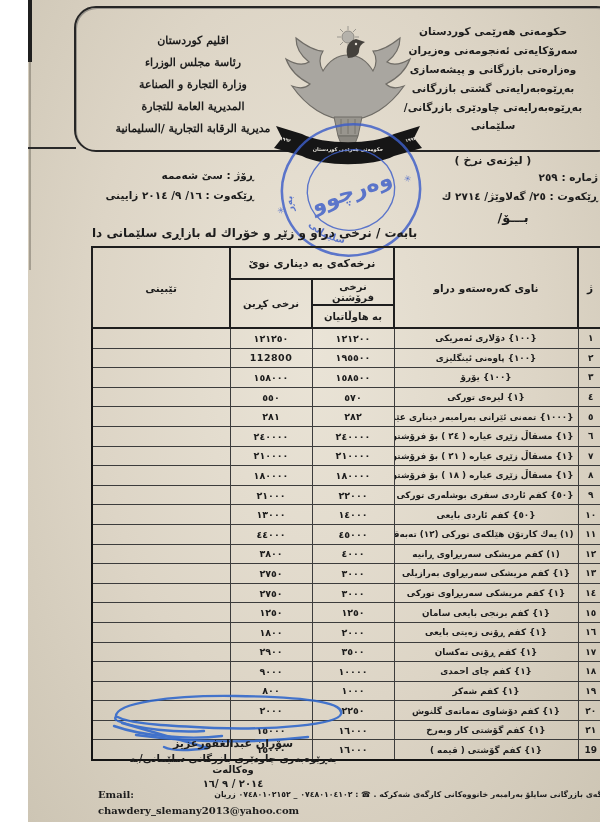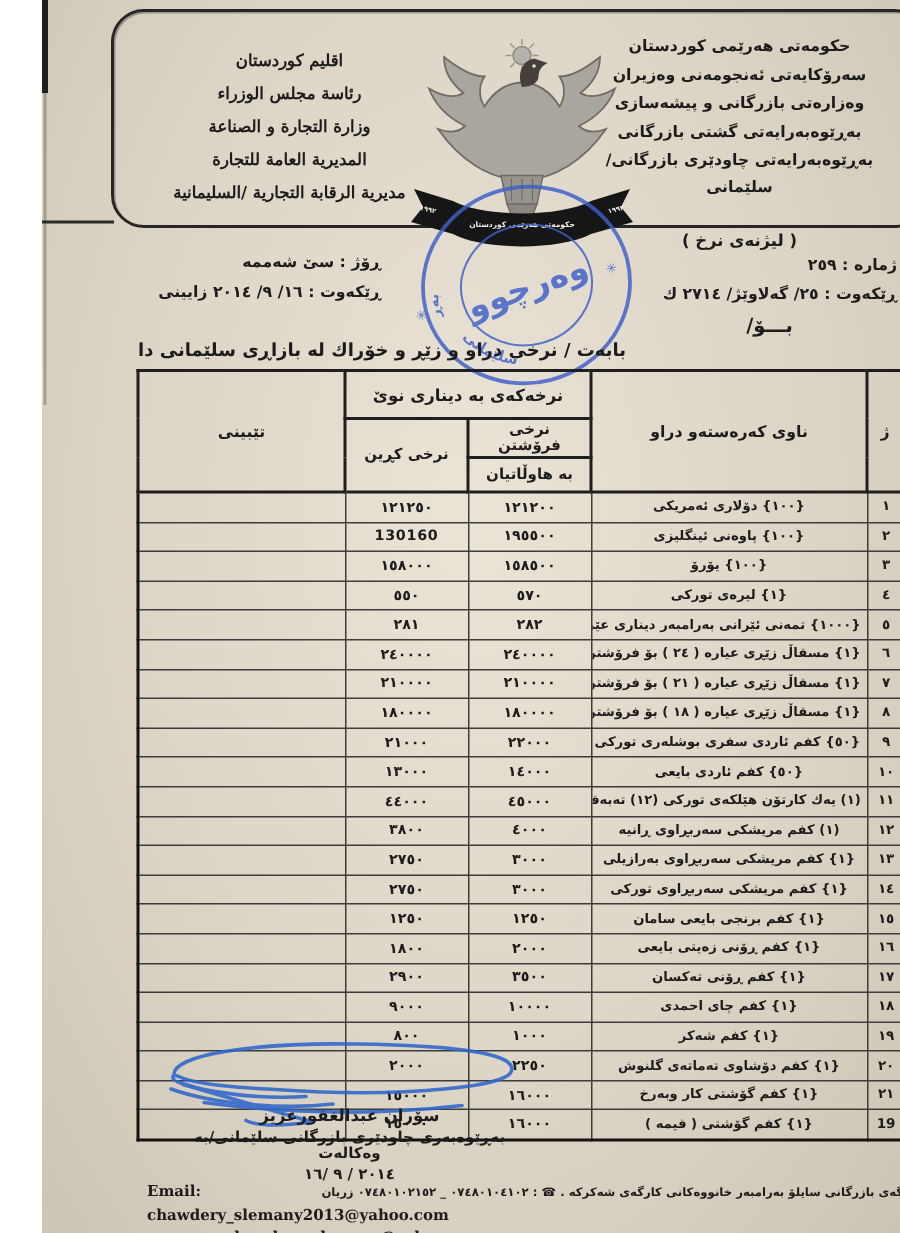--- a/index.html
+++ b/index.html
@@ -178,21 +178,21 @@
           <td class="row-number">١</td>
           <td class="item-name-cell">{١٠٠} دۆلاری ئەمریکی</td>
           <td class="sell-price-cell">١٢١٢٠٠</td>
           <td class="buy-price-cell">١٢١٢٥٠</td>
           <td class="note-cell"></td>
         </tr>
         <tr>
           <td class="row-number">٢</td>
           <td class="item-name-cell">{١٠٠} پاوەنی ئینگلیزی</td>
           <td class="sell-price-cell">١٩٥٥٠٠</td>
-          <td class="buy-price-cell">130160</td>
+          <td class="buy-price-cell">112800</td>
           <td class="note-cell"></td>
         </tr>
         <tr>
           <td class="row-number">٣</td>
           <td class="item-name-cell">{١٠٠} یۆرۆ</td>
           <td class="sell-price-cell">١٥٨٥٠٠</td>
           <td class="buy-price-cell">١٥٨٠٠٠</td>
           <td class="note-cell"></td>
         </tr>
         <tr>

